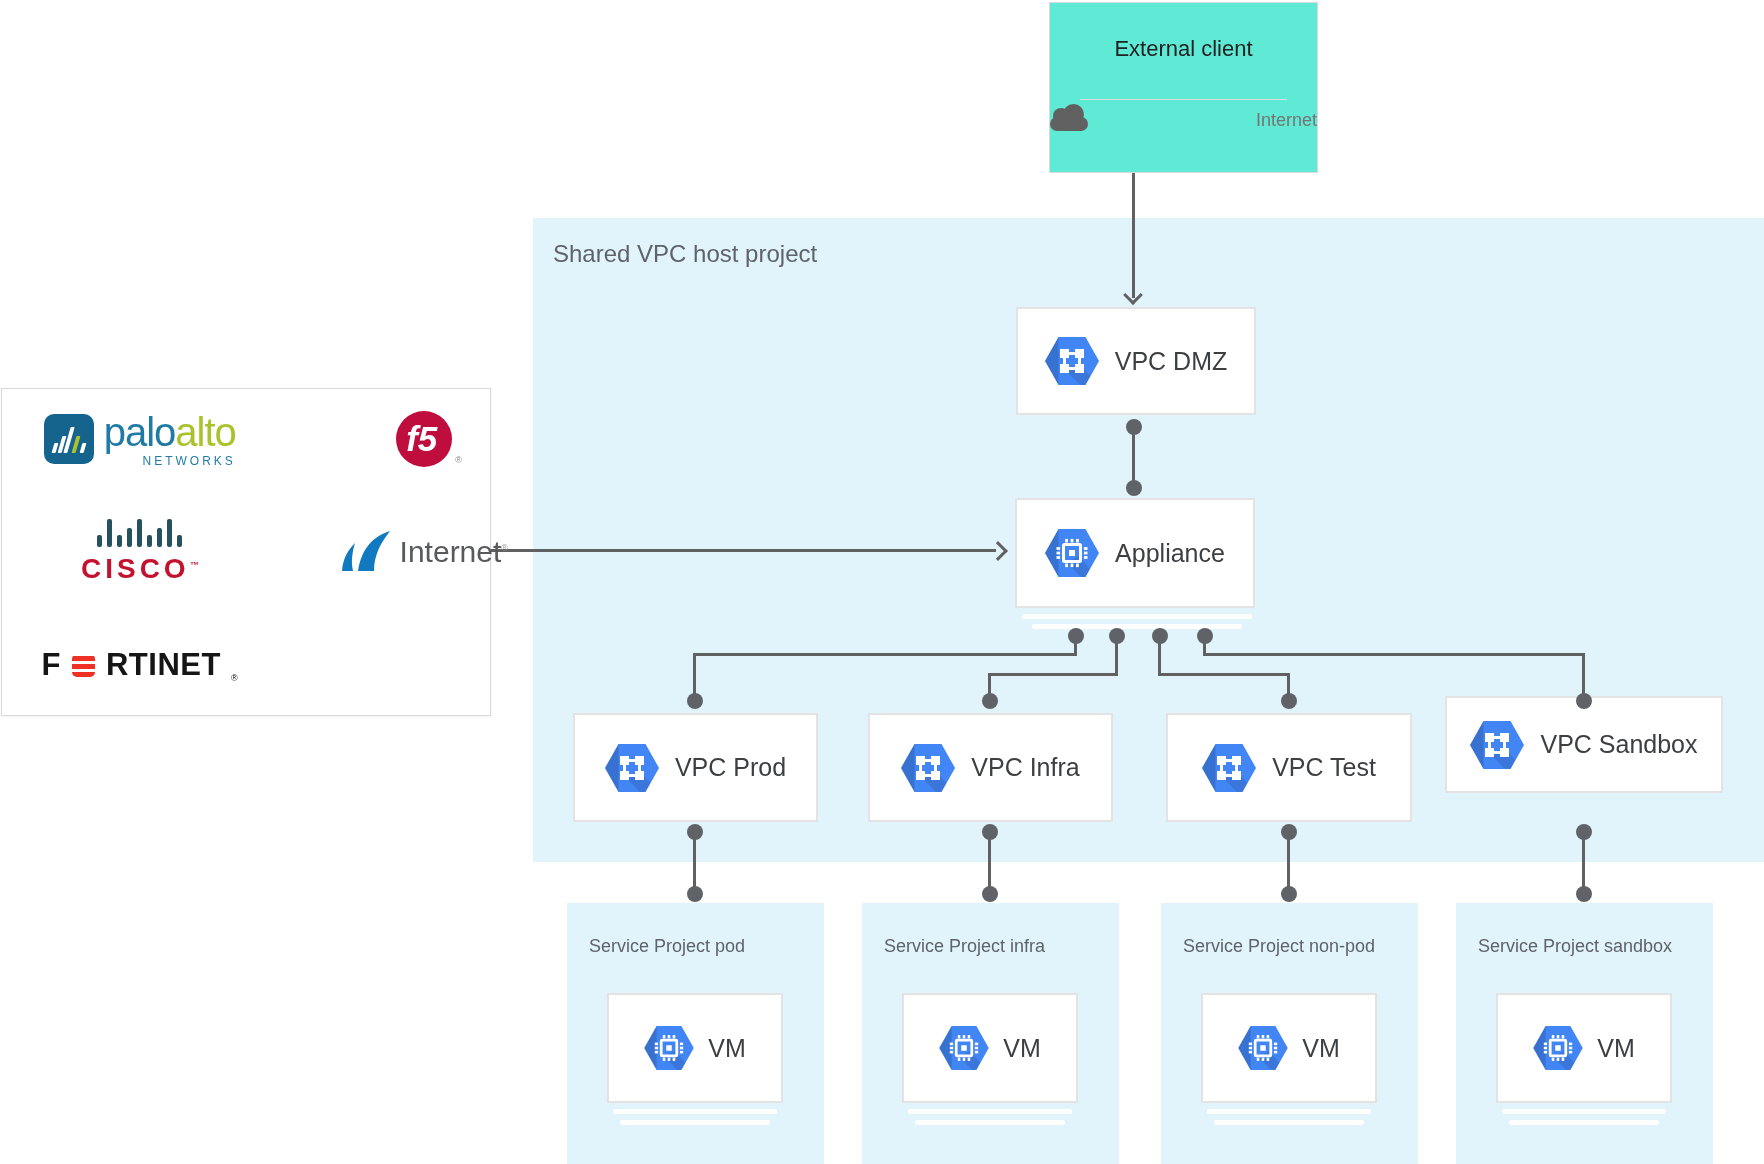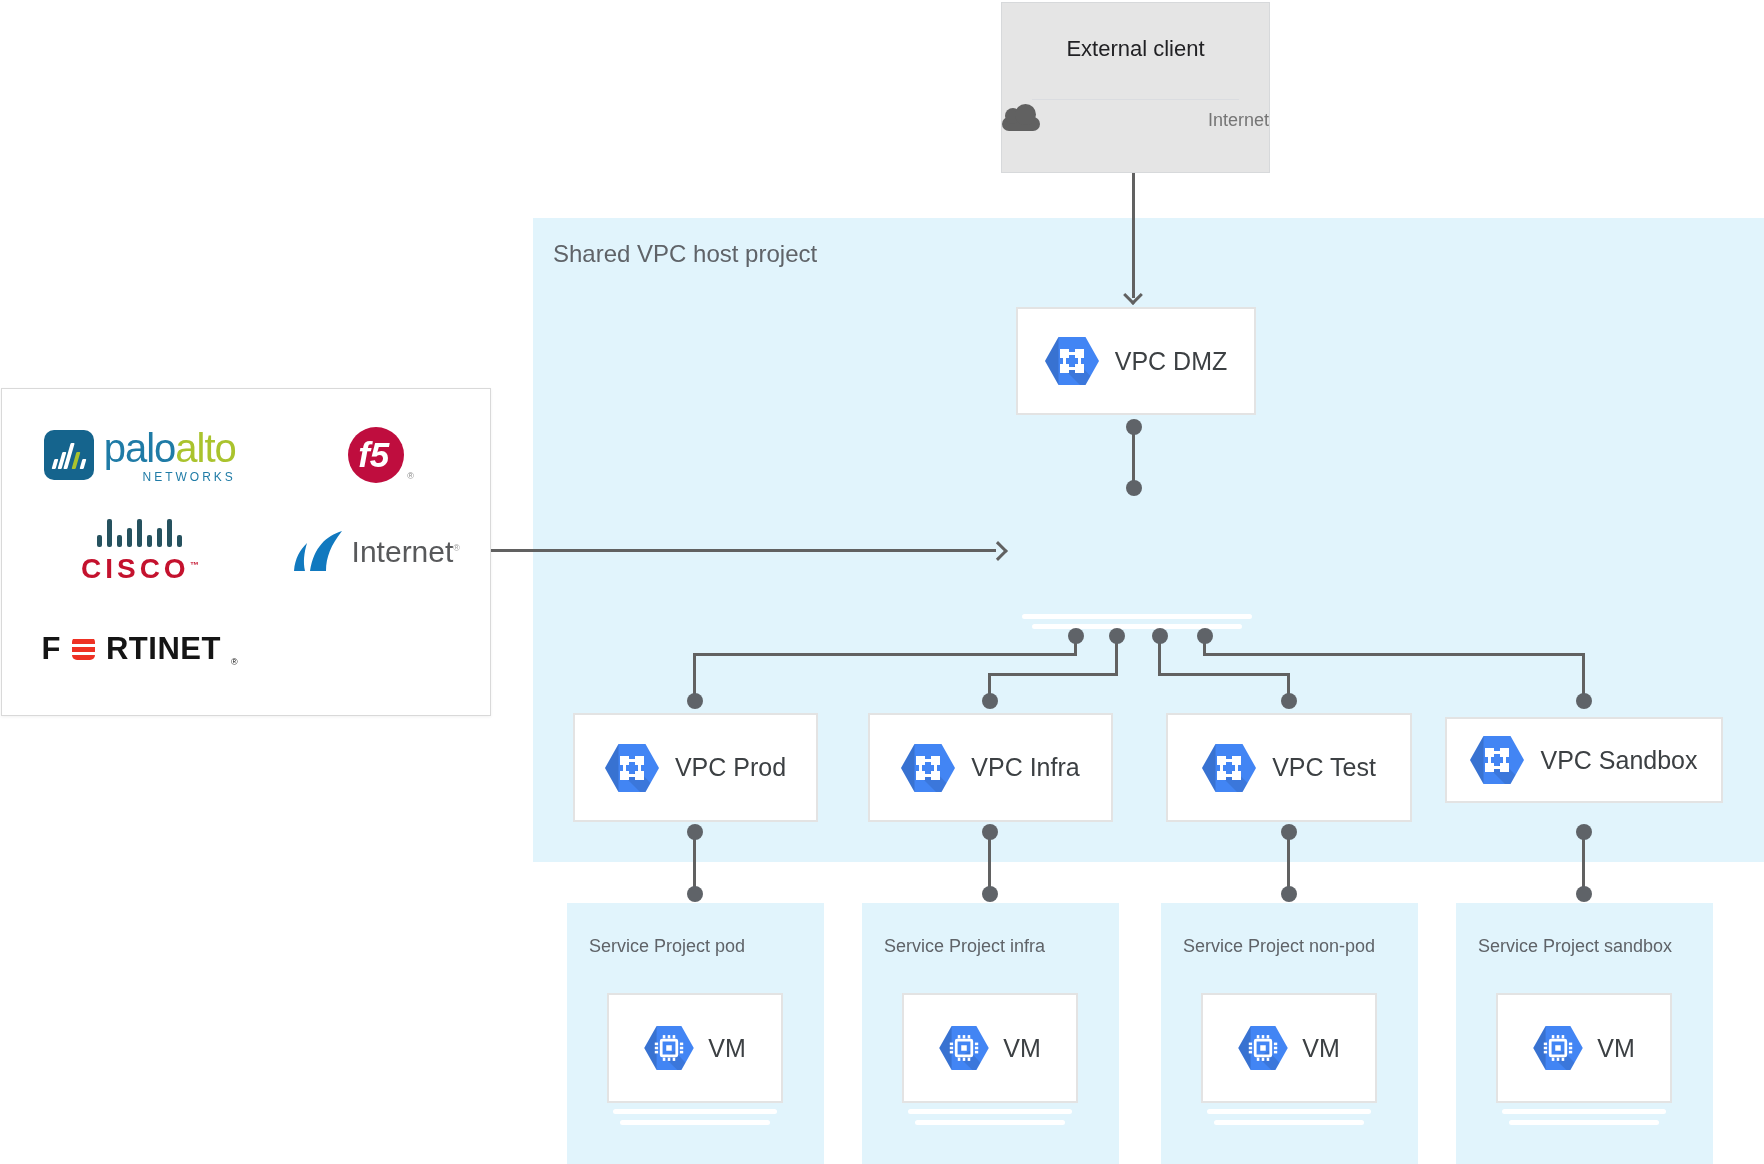--- a/index.html
+++ b/index.html
@@ -18,21 +18,21 @@
   
   .vline{position:absolute; width:3px; background:var(--line-gray);}
   .hline{position:absolute; height:3px; background:var(--line-gray);}
   .dot{position:absolute; width:16px; height:16px; border-radius:50%; background:var(--dot-gray); z-index:3;}
   .chev{position:absolute; width:14px; height:14px; border-right:3px solid var(--line-gray); border-bottom:3px solid var(--line-gray); z-index:3;}
   .chev.down{transform:rotate(45deg);}
   .chev.right{transform:rotate(-45deg);}
   .stack{position:absolute; height:5px; background:#fff; border-radius:3px; z-index:2;}
 
   
-  .card{position:absolute; background:#e5e5e5; border:1px solid #d7d9db; z-index:2;}
+  .card{position:absolute; background:#5eead4; border:1px solid #d7d9db; z-index:2;margin-left:48px;}
   .external{left:1001px; top:2px; width:269px; height:171px;}
   .card-title{margin-top:33px; text-align:center; font-size:22px; color:#212124;}
   .divider{position:absolute; left:30px; right:30px; top:96px; height:1px; background:#dadce0;}
   .net-row{position:absolute; left:0; right:0; top:106px; display:flex; align-items:center; justify-content:space-between; gap:17px;}
   .net-label{font-size:18px; color:var(--muted-gray);}
   .cloud{position:relative; width:38px; height:14px; background:var(--line-gray); border-radius:8px; margin-top:8px;}
   .cloud::before{content:""; position:absolute; left:3px; top:-9px; width:16px; height:16px; border-radius:50%; background:var(--line-gray);}
   .cloud::after{content:""; position:absolute; left:13px; top:-13px; width:21px; height:21px; border-radius:50%; background:var(--line-gray);}
 
   .node{position:absolute; background:#fff; border:2px solid var(--node-border); display:flex; align-items:center; justify-content:center; gap:16px; z-index:2;}
@@ -43,21 +43,21 @@
   
   .service-card{position:absolute; top:903px; width:257px; height:261px; background:var(--region-blue); z-index:1;}
   .service-label{margin:33px 0 0 22px; font-size:18px; color:var(--text-gray); white-space:nowrap;}
   .vm-node{position:absolute; left:40px; top:90px; width:176px; height:110px; background:#fff; border:2px solid var(--node-border); display:flex; align-items:center; justify-content:center; gap:14px;}
   .vm-stack{position:absolute; height:5px; background:#fff; border-radius:3px;}
   .vm-stack.s1{top:206px; left:46px; width:164px;}
   .vm-stack.s2{top:217px; left:53px; width:150px;}
 
   
   .vendor-panel{position:absolute; left:1px; top:388px; width:490px; height:328px; background:#fff; border:1px solid #d9d9d9; box-shadow:0 1px 3px rgba(0,0,0,.06);
-    display:grid; grid-template-columns:55% 45%; grid-template-rows:1fr 1fr 1fr; align-items:center; justify-items:center; padding:18px 8px; z-index:2;}
+    display:grid; grid-template-columns:55% 45%; grid-template-rows:1fr 1fr 1fr; align-items:center; justify-items:center; padding:18px 8px; z-index:2;gap:48px;}
   .vendor-cell{display:flex; align-items:center; gap:10px;}
 
   .pa-icon{width:50px; height:50px; border-radius:10px; background:var(--paloalto-blue,#15648d); display:flex; align-items:flex-end; justify-content:center; gap:3px; padding-bottom:11px;}
   .pa-icon b{display:block; width:4px; background:#fff; transform:skewX(-16deg); border-radius:1px;}
   .pa-icon b:nth-child(1){height:10px;} .pa-icon b:nth-child(2){height:17px;}
   .pa-icon b:nth-child(3){height:26px;} .pa-icon b:nth-child(4){height:17px; background:var(--paloalto-green,#aac32d);}
   .pa-icon b:nth-child(5){height:10px;}
   .pa-text{display:flex; flex-direction:column; line-height:1;}
   .pa-words{font-size:40px; font-weight:500; letter-spacing:-1px;}
   .pa-blue{color:var(--paloalto-text,#1f7ba6);} .pa-green{color:var(--paloalto-green,#aac32d);}
@@ -204,40 +204,46 @@
     </div>
   </div>
 
   <div class="node" style="left:1016px; top:307px; width:240px; height:108px;">
     <svg class="hexicon">
         <use href="#ic-vpc"></use>
       </svg>
     <span class="node-label">VPC DMZ</span>
   </div>
 
+  <div class="node" style="left:1015px; top:498px; width:240px; height:110px;">
+    <svg class="hexicon">
+        <use href="#ic-chip"></use>
+      </svg>
+    <span class="node-label">Appliance</span>
+  </div>
 
   <div class="node" style="left:573px; top:713px; width:245px; height:109px;">
     <svg class="hexicon">
         <use href="#ic-vpc"></use>
       </svg>
     <span class="node-label">VPC Prod</span>
   </div>
   <div class="node" style="left:868px; top:713px; width:245px; height:109px;">
     <svg class="hexicon">
         <use href="#ic-vpc"></use>
       </svg>
     <span class="node-label">VPC Infra</span>
   </div>
   <div class="node" style="left:1166px; top:713px; width:246px; height:109px;">
     <svg class="hexicon">
         <use href="#ic-vpc"></use>
       </svg>
     <span class="node-label">VPC Test</span>
   </div>
-  <div class="node" style="left:1445px; top:717px; width:278px; height:86px;">
+  <div class="node" style="left:1445px; top:696px; width:278px; height:97px;">
     <svg class="hexicon">
         <use href="#ic-vpc"></use>
       </svg>
     <span class="node-label">VPC Sandbox</span>
   </div>
 
   <div class="service-card" style="left:567px;">
     <div class="service-label">Service Project pod</div>
     <div class="vm-node">
       <svg class="hexicon sm">

